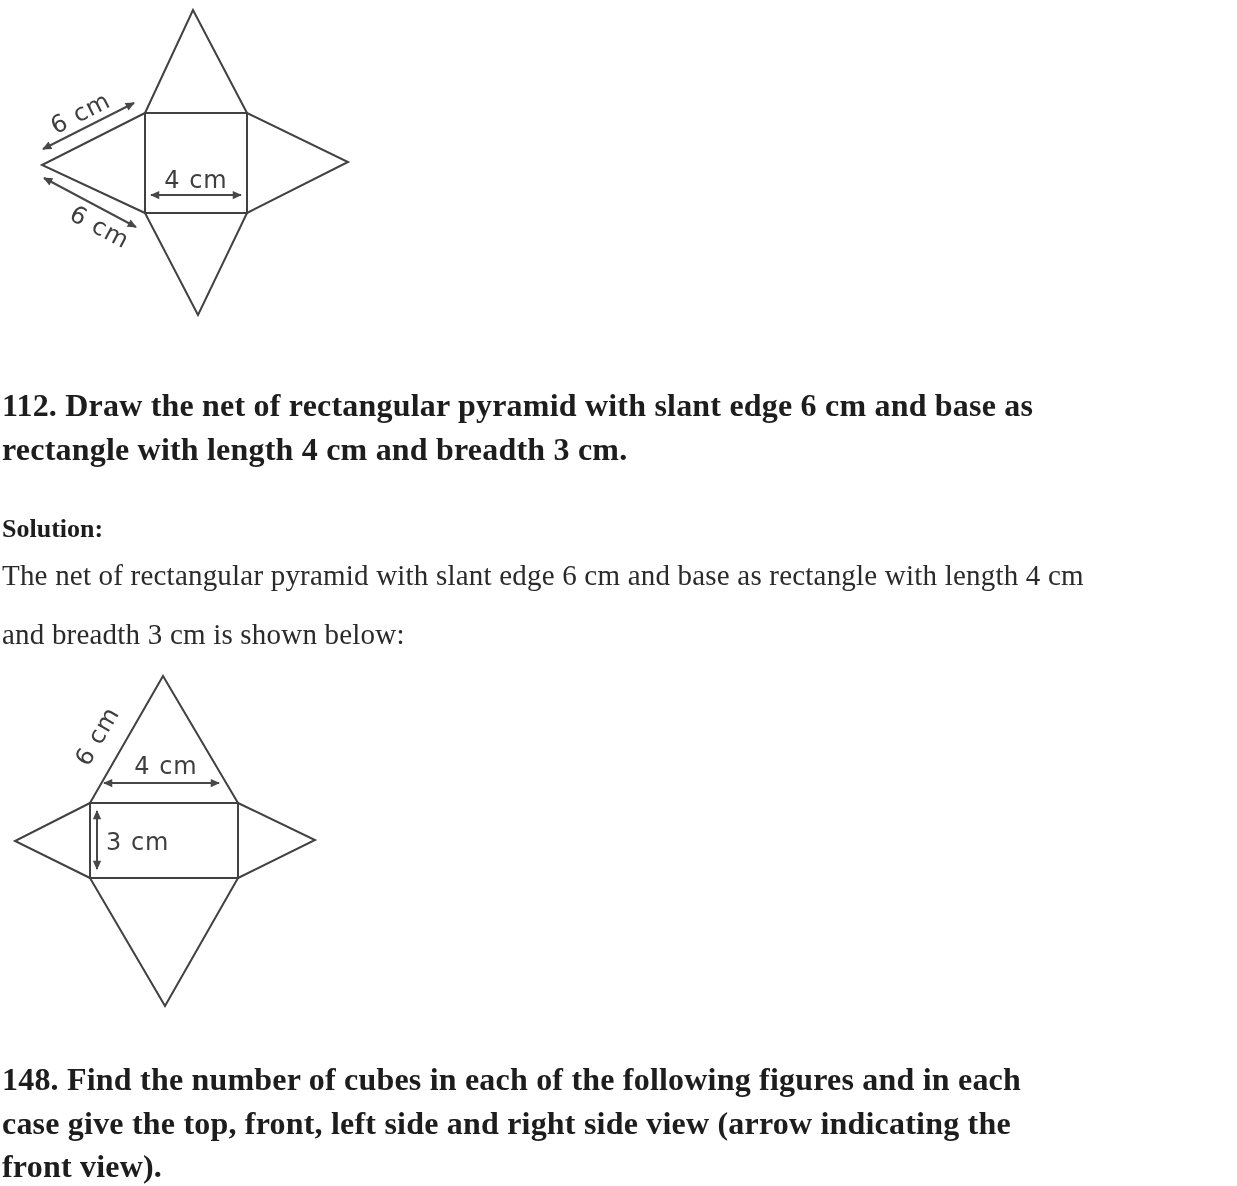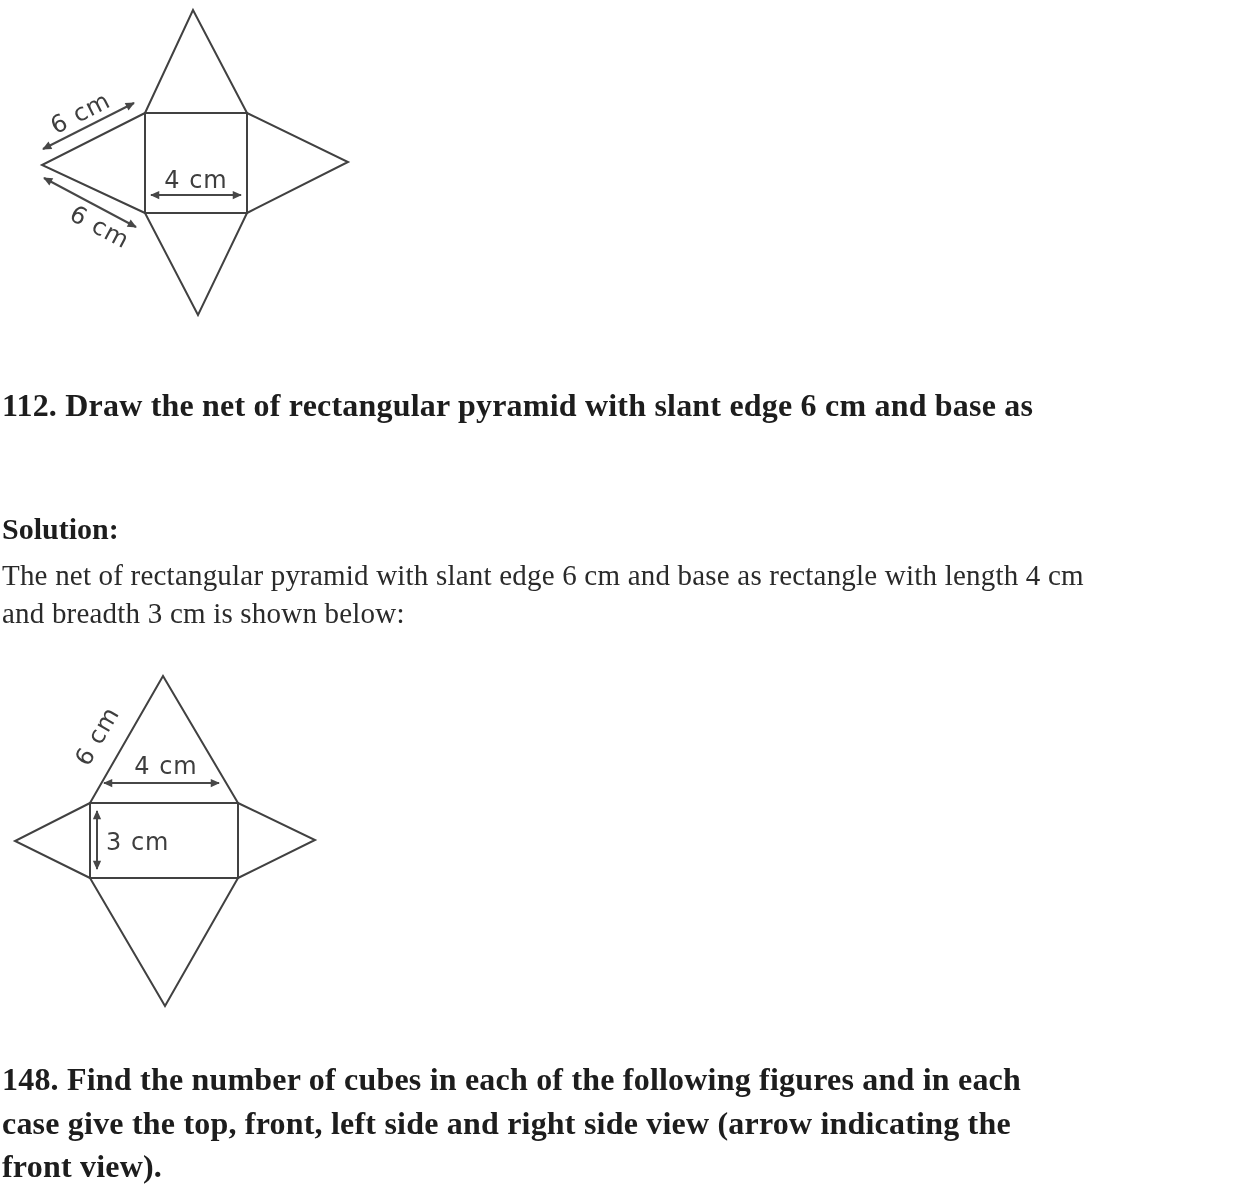--- a/index.html
+++ b/index.html
@@ -40,21 +40,21 @@
   }
   .qline {
     font-weight: bold;
     font-size: 32px;
     line-height: 38px;
     letter-spacing: 0.2px;
     text-align: center;
   }
   .sol-head {
     font-weight: bold;
-    font-size: 30px;
+    font-size: 26px;
     line-height: 38px;
   }
   .bline {
     font-weight: normal;
     font-size: 29px;
     line-height: 36px;
     color: #2a2a2a;
     letter-spacing: 0.2px;
   }
 </style>
@@ -82,24 +82,25 @@
     <text class="dlabel" x="196" y="188" text-anchor="middle">4 cm</text>
 
     <line class="dim-line" x1="43" y1="149" x2="134" y2="103" marker-start="url(#arrow)" marker-end="url(#arrow)"></line>
     <text class="dlabel" transform="translate(84,120) rotate(-27)" text-anchor="middle">6 cm</text>
 
     <line class="dim-line" x1="44" y1="178" x2="136" y2="227" marker-start="url(#arrow)" marker-end="url(#arrow)"></line>
     <text class="dlabel" transform="translate(96,234) rotate(28)" text-anchor="middle">6 cm</text>
   </svg>
 
   <div class="tline qline" style="top:386px">112. Draw the net of rectangular pyramid with slant edge 6 cm and base as</div>
+  <div class="tline qline" style="top:430px">rectangle with length 4 cm and breadth 3 cm.</div>
 
   <div class="tline sol-head" style="top:510px">Solution:</div>
   <div class="tline bline" style="top:557px">The net of rectangular pyramid with slant edge 6 cm and base as rectangle with length 4 cm</div>
-  <div class="tline bline" style="top:595px">and breadth 3 cm is shown below:</div>
+  <div class="tline bline" style="top:616px">and breadth 3 cm is shown below:</div>
 
   <svg id="net2" class="diagram" width="340" height="362" viewBox="0 0 340 362">
     <rect class="net-shape" x="90" y="145" width="148" height="75"></rect>
     <path class="net-shape" d="M90,145 L163,18 L238,145"></path>
     <path class="net-shape" d="M90,220 L165,348 L238,220"></path>
     <path class="net-shape" d="M90,145 L15,183 L90,220"></path>
     <path class="net-shape" d="M238,145 L315,182 L238,220"></path>
 
     <line class="dim-line" x1="104" y1="125" x2="219" y2="125" marker-start="url(#arrow)" marker-end="url(#arrow)"></line>
     <text class="dlabel" x="166" y="116" text-anchor="middle">4 cm</text>

